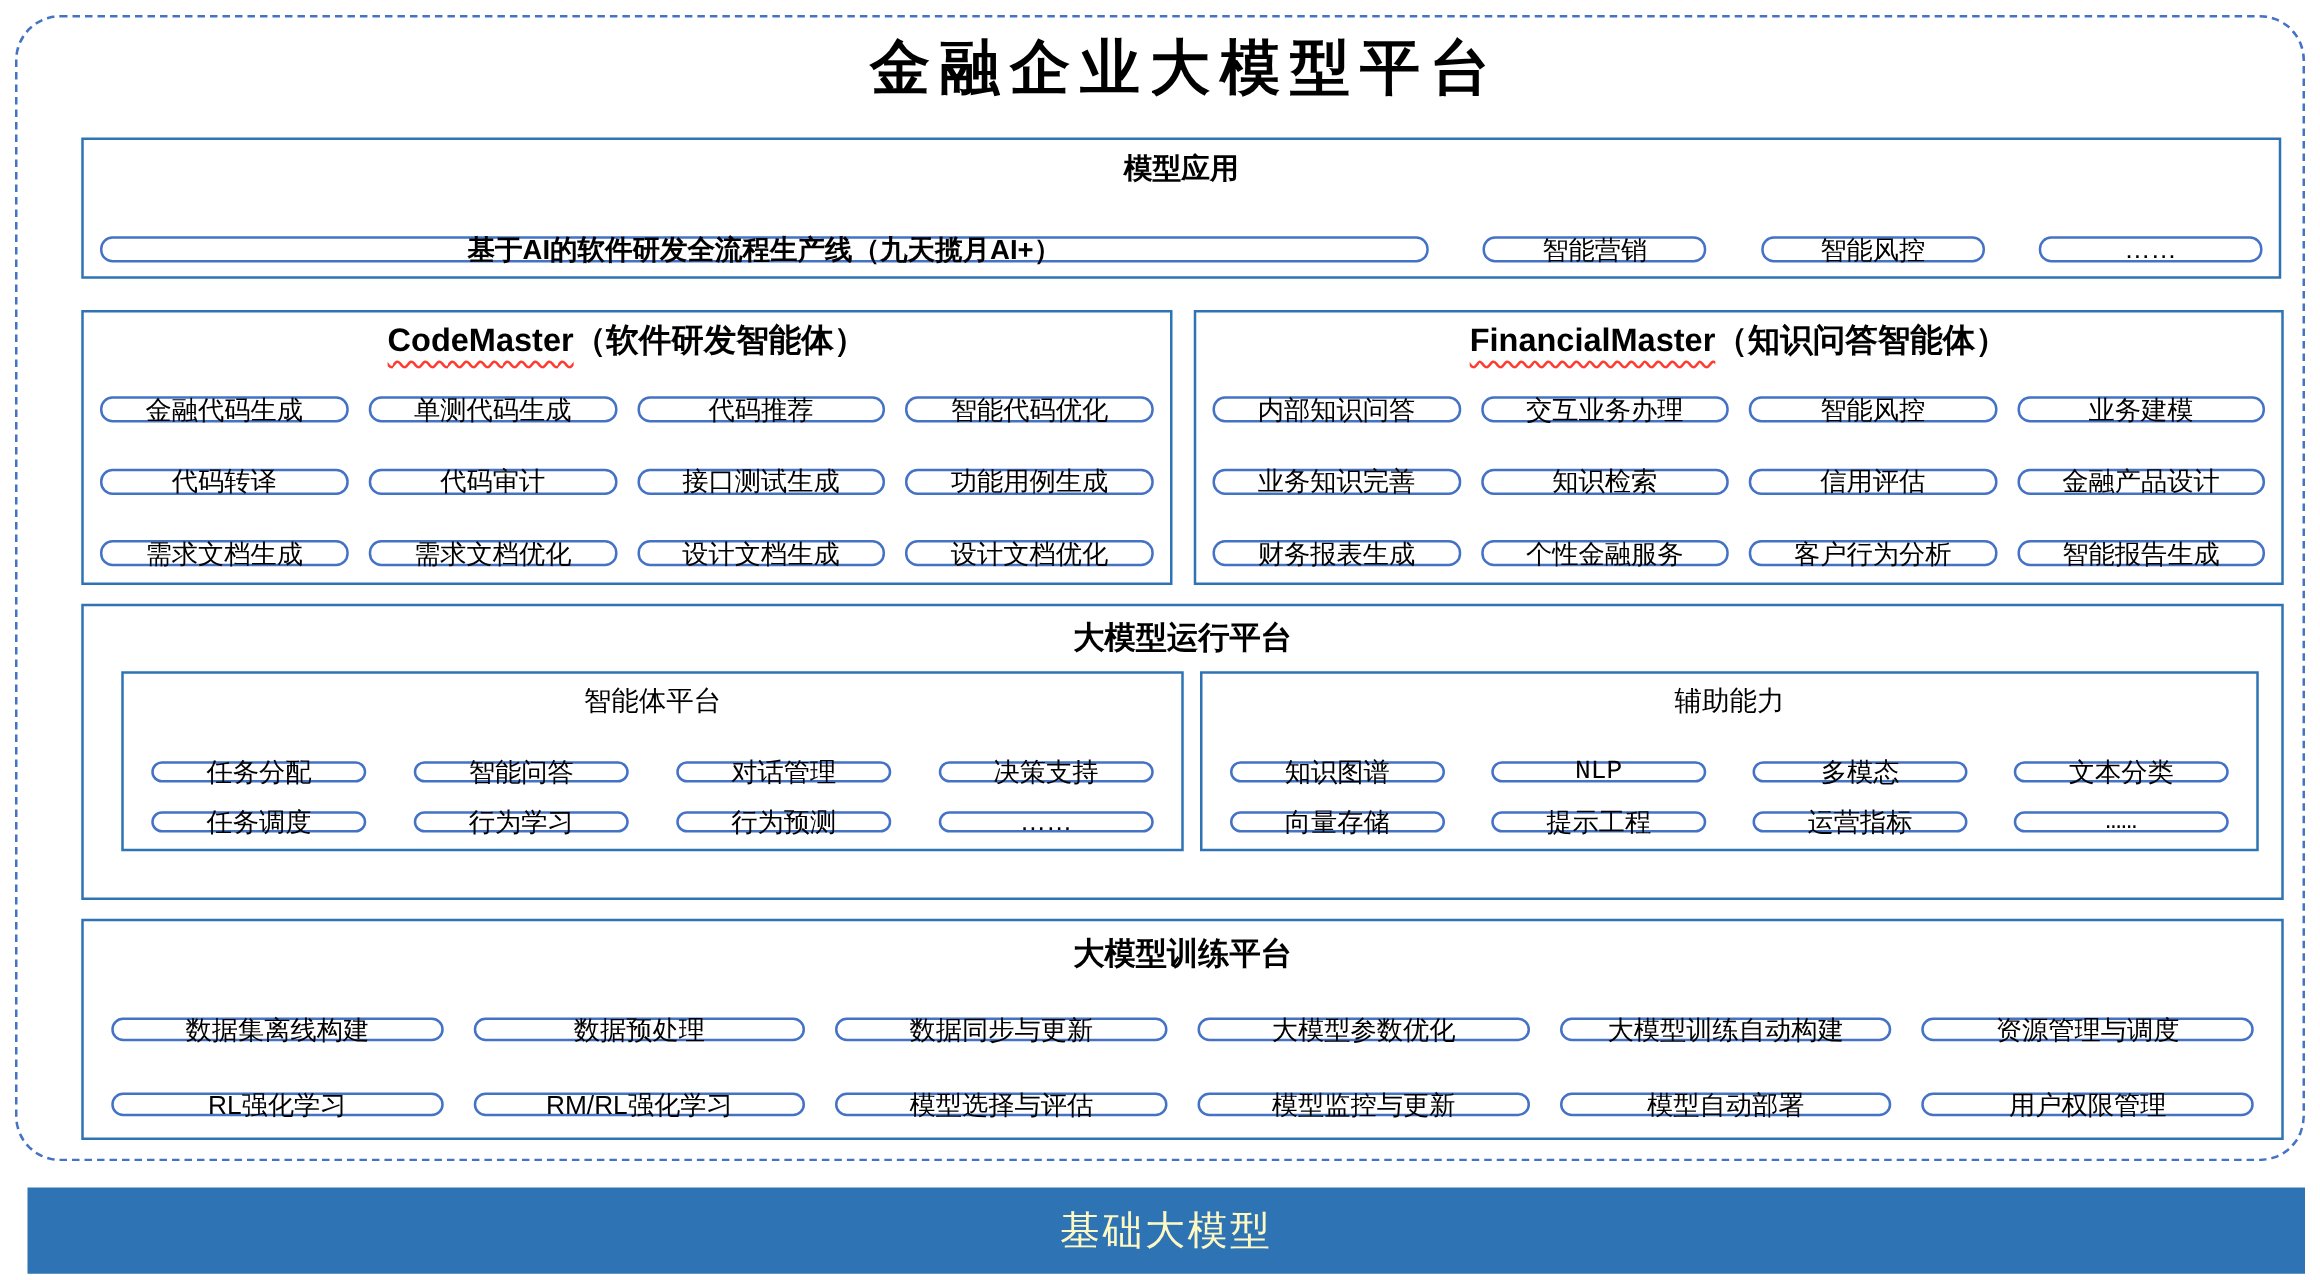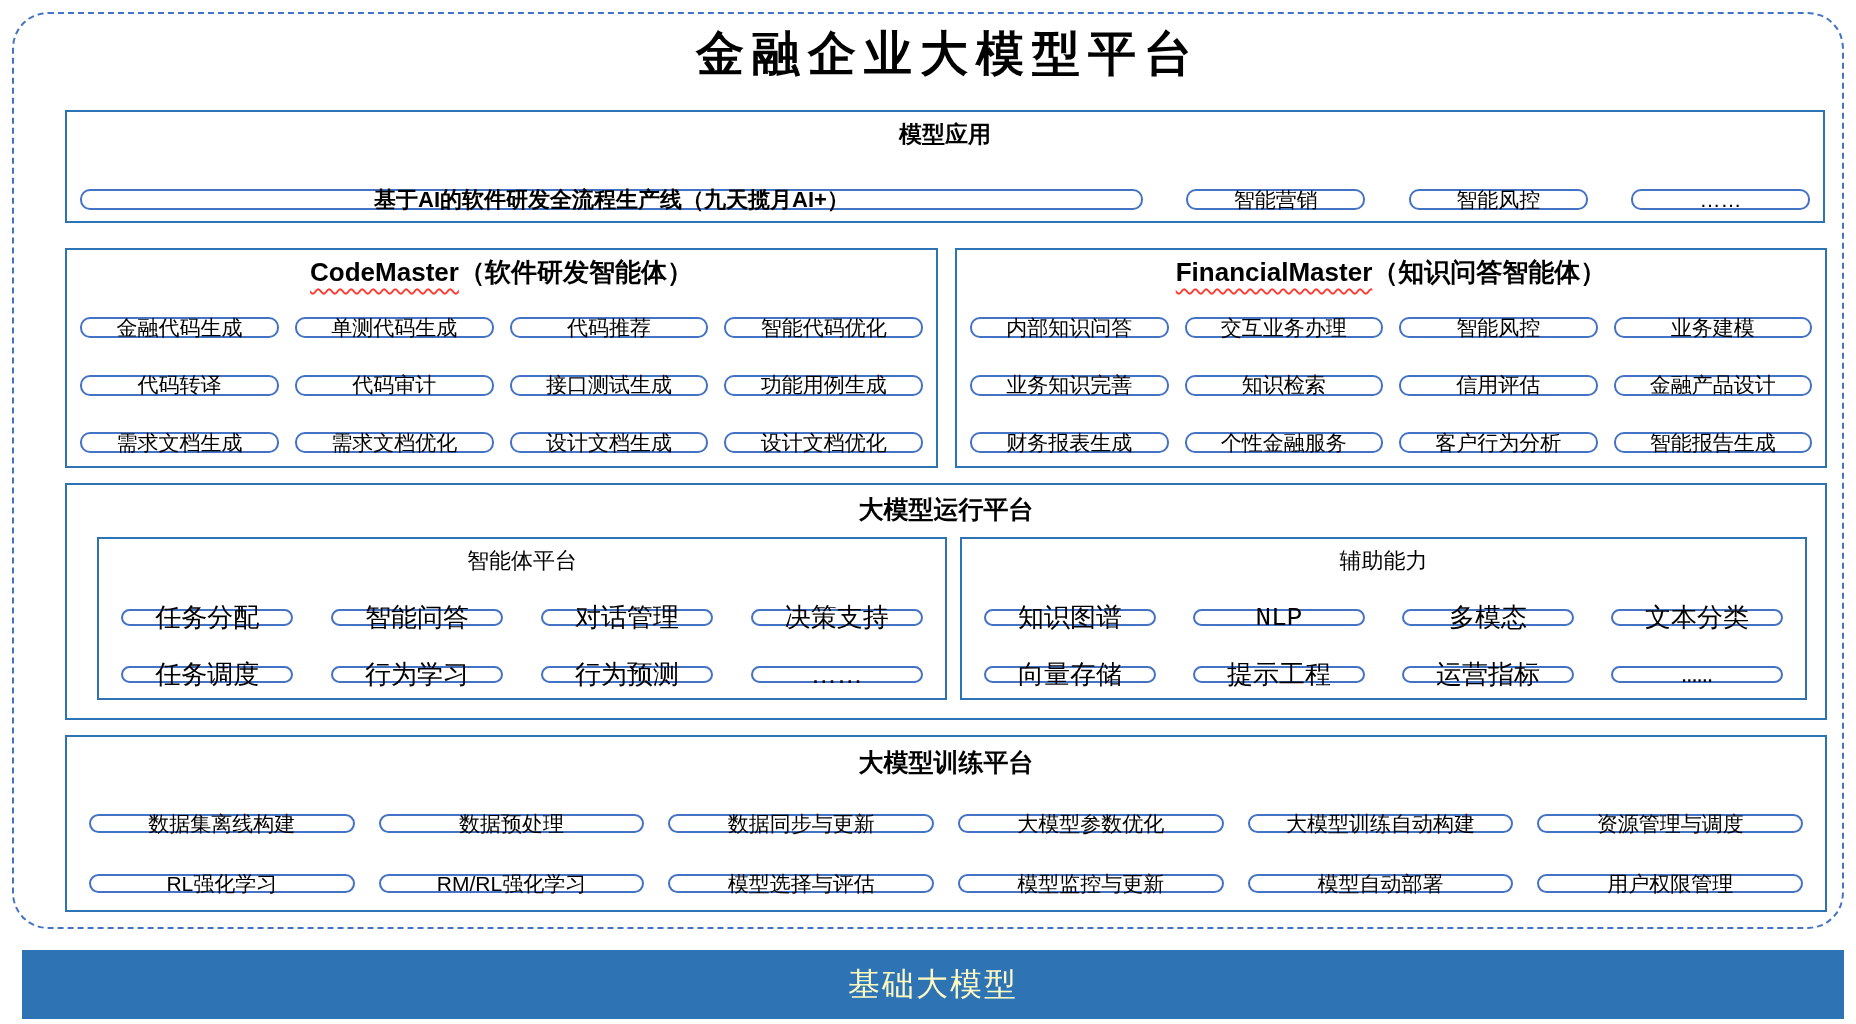--- a/index.html
+++ b/index.html
@@ -48,30 +48,30 @@
   .grid-rows {
     position:absolute; left:13px; right:13px; top:44px; bottom:13px;
     display:flex; flex-direction:column; justify-content:space-between;
   }
   .grid-rows .row { display:flex; gap:16px; height:44px; }
   .grid-rows .row .chip { flex:1; }
 
   
   #sec-run { left:65px; top:483px; width:1762px; height:237px; }
   #sec-run .sec-head { font-size:25px; margin-top:8px; }
-  .sub { position:absolute; top:52px; height:163px; border:2px solid #2E74B5; box-sizing:border-box; background:#fff; }
+  .sub { position:absolute; top:52px; height:144px; border:2px solid #2E74B5; box-sizing:border-box; background:#fff; }
   #sub-agent { left:30px;  width:850px; }
   #sub-aux   { left:893px; width:847px;font-family:Liberation Mono, monospace; }
   .sub-head { text-align:center; font-size:22px; font-weight:400; margin-top:7px; }
   .sub-grid {
     position:absolute; left:22px; right:22px; top:47px; bottom:15px;
     display:flex; flex-direction:column; justify-content:space-between;
   }
   .sub-grid .row { display:flex; justify-content:space-between; height:40px; }
-  .sub-grid .chip { width:21.5%; font-size:26px; }
+  .sub-grid .chip { width:21.5%; font-size:21px; }
 
   
   #sec-train { left:65px; top:735px; width:1762px; height:177px; }
   #sec-train .sec-head { font-size:25px; margin-top:9px; }
   .train-grid {
     position:absolute; left:22px; right:22px; top:54px; bottom:17px;
     display:flex; flex-direction:column; justify-content:space-between;
   }
   .train-grid .row { display:flex; gap:24px; height:42px; }
   .train-grid .chip { flex:1; }

